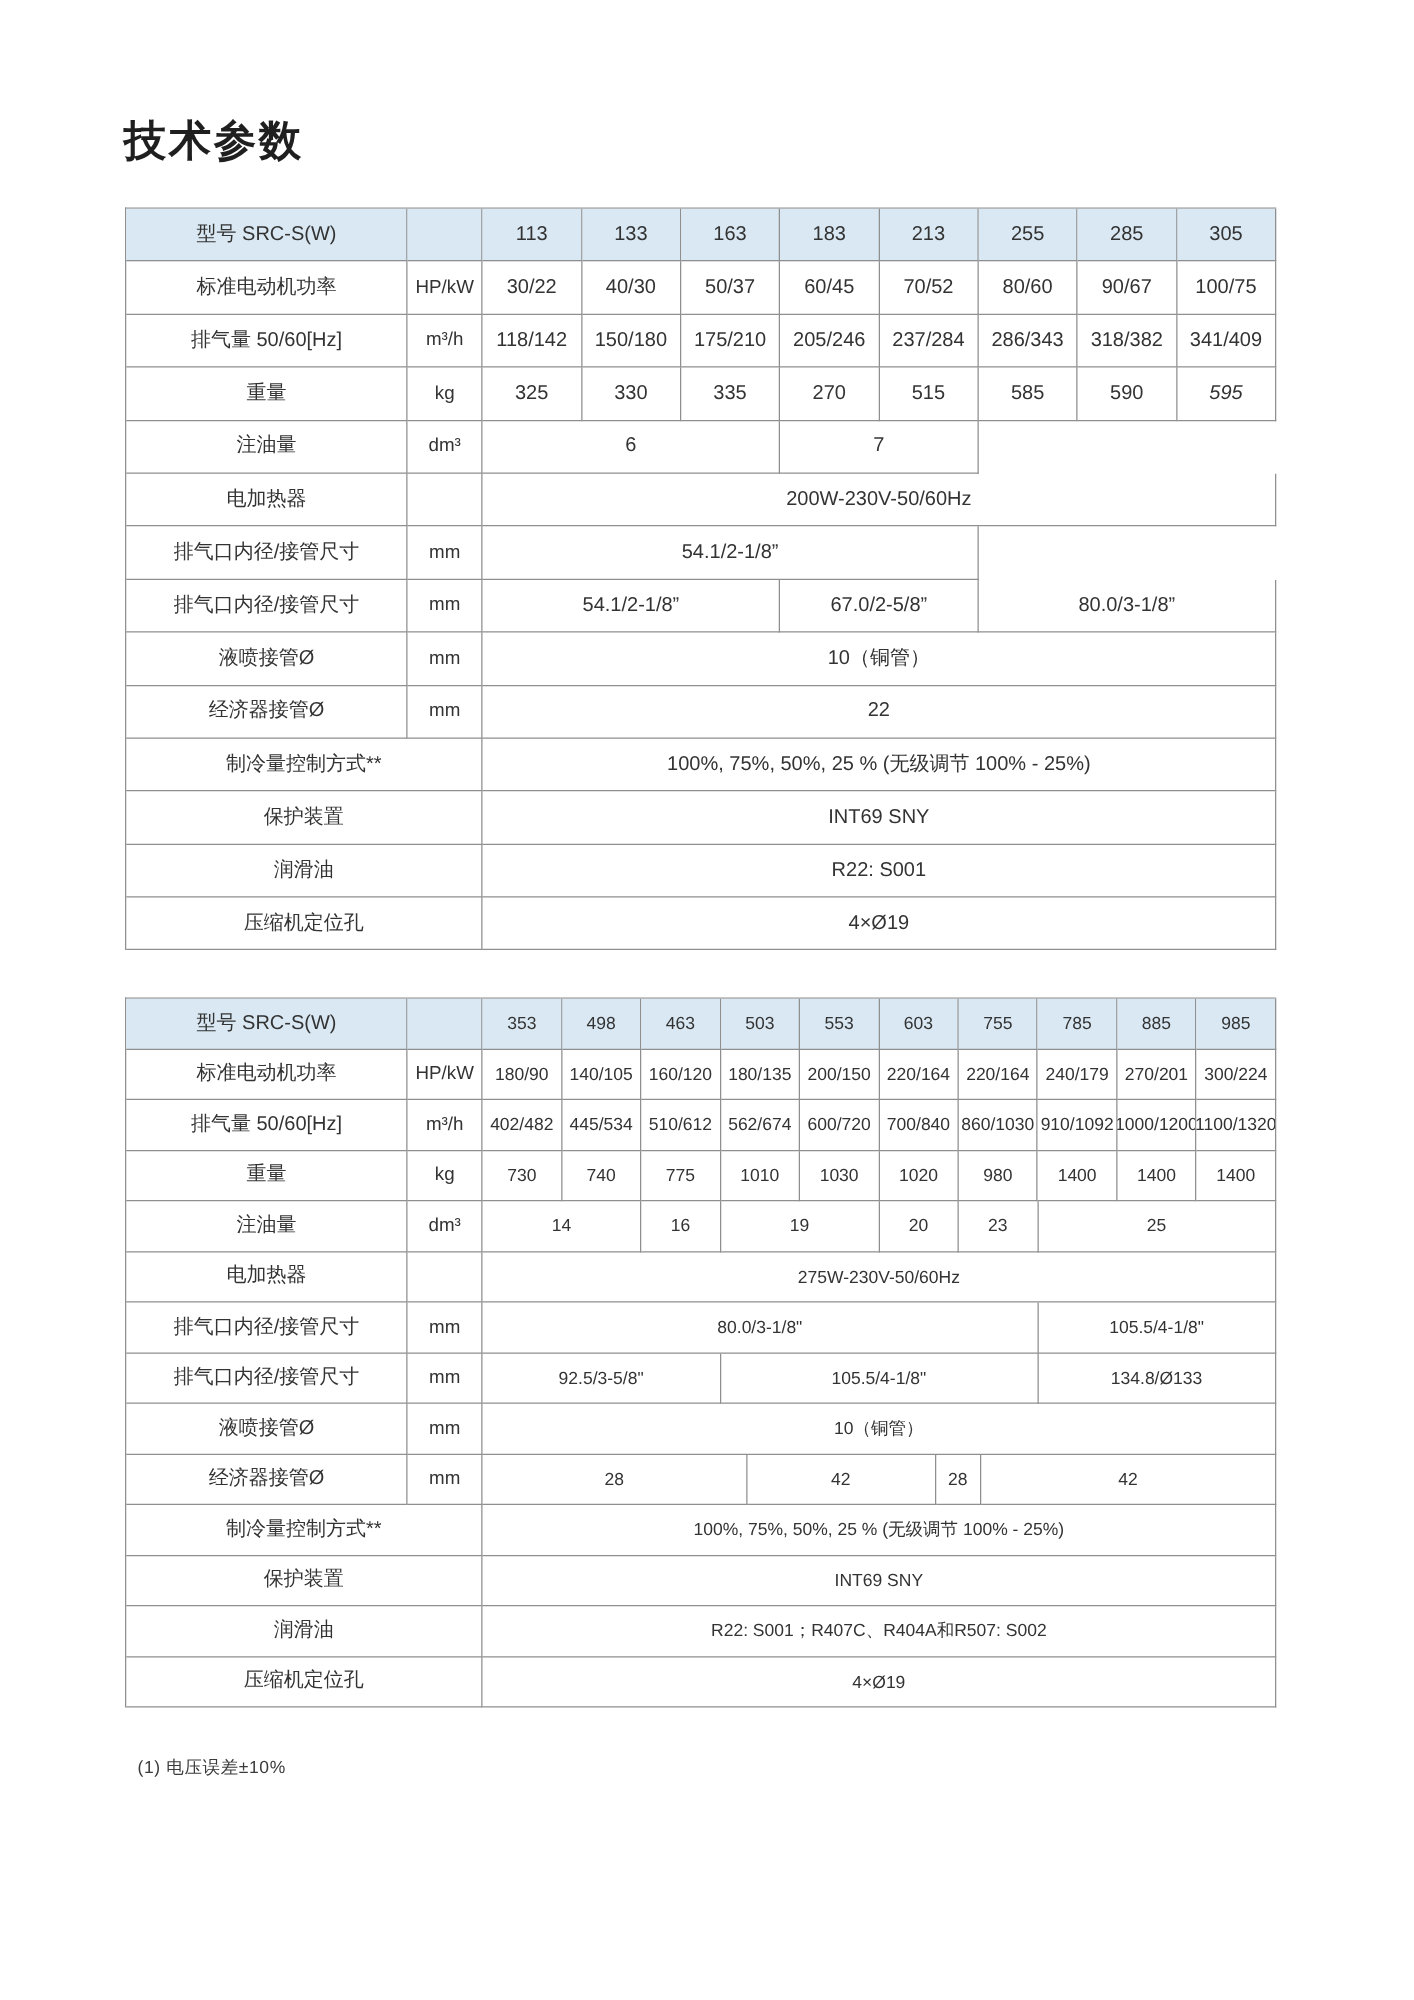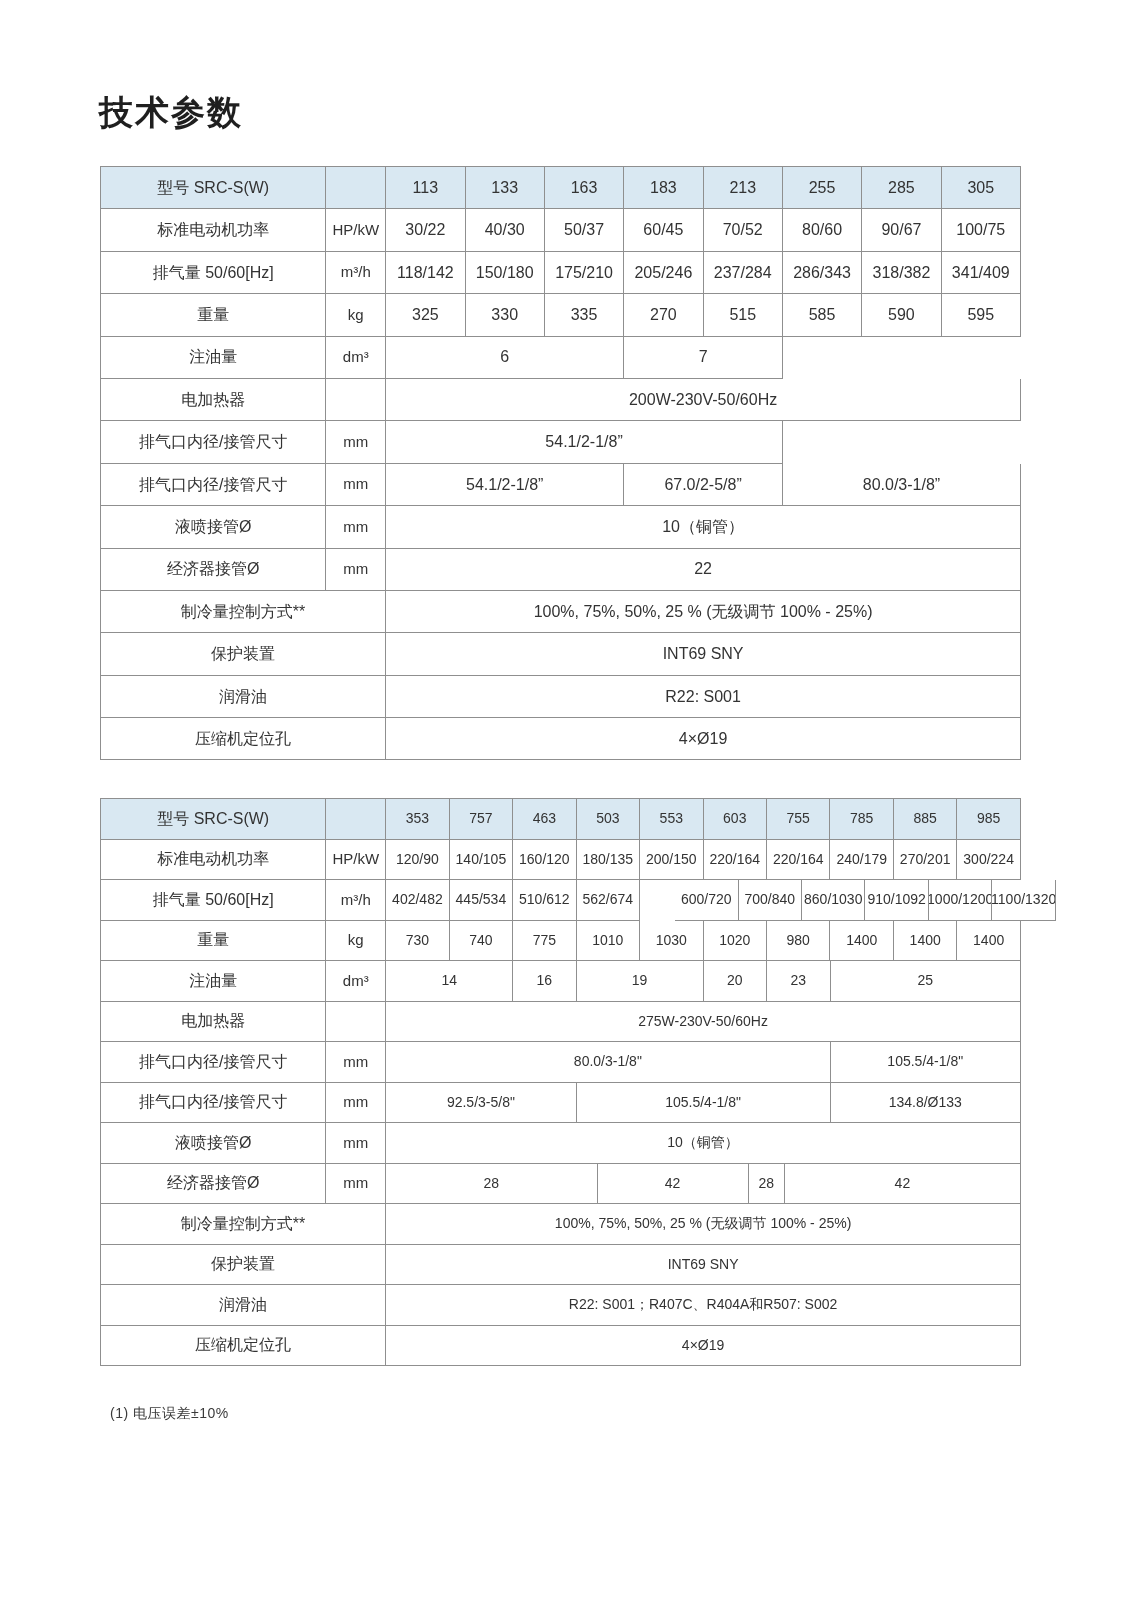--- a/index.html
+++ b/index.html
@@ -89,21 +89,21 @@
       <div class="row">
         <div class="cell label" style="width: 24.5%;">重量</div>
         <div class="cell unit" style="width: 6.5%;">kg</div>
         <div class="cell val" style="width: 8.625%;">325</div>
         <div class="cell val" style="width: 8.625%;">330</div>
         <div class="cell val" style="width: 8.625%;">335</div>
         <div class="cell val" style="width: 8.625%;">270</div>
         <div class="cell val" style="width: 8.625%;">515</div>
         <div class="cell val" style="width: 8.625%;">585</div>
         <div class="cell val" style="width: 8.625%;">590</div>
-        <div class="cell val" style="width: 8.625%;">595</div>
+        <div class="cell val" style="width: 8.625%; font-style: italic;">595</div>
       </div>
       <div class="row">
         <div class="cell label" style="width: 24.5%;">注油量</div>
         <div class="cell unit" style="width: 6.5%;">dm³</div>
         <div class="cell val" style="width: 25.875%;">6</div>
         <div class="cell val" style="width: 17.25%;">7</div>
       </div>
       <div class="row">
         <div class="cell label" style="width: 24.5%;">电加热器</div>
         <div class="cell unit" style="width: 6.5%;"></div>
@@ -146,52 +146,52 @@
       <div class="row">
         <div class="cell label" style="width: 31%;">压缩机定位孔</div>
         <div class="cell val" style="width: 69%;">4×Ø19</div>
       </div>
     </div>
   <div class="spec-table t2">
       <div class="row">
         <div class="cell label hdr" style="width: 24.5%;">型号 SRC-S(W)</div>
         <div class="cell hdr" style="width: 6.5%;"></div>
         <div class="cell hdr val" style="width: 6.9%;">353</div>
-        <div class="cell hdr val" style="width: 6.9%;">757</div>
+        <div class="cell hdr val" style="width: 6.9%;">498</div>
         <div class="cell hdr val" style="width: 6.9%;">463</div>
         <div class="cell hdr val" style="width: 6.9%;">503</div>
         <div class="cell hdr val" style="width: 6.9%; text-align: center;">553</div>
         <div class="cell hdr val" style="width: 6.9%;">603</div>
         <div class="cell hdr val" style="width: 6.9%;">755</div>
         <div class="cell hdr val" style="width: 6.9%;">785</div>
         <div class="cell hdr val" style="width: 6.9%;">885</div>
         <div class="cell hdr val" style="width: 6.9%;">985</div>
       </div>
       <div class="row">
         <div class="cell label" style="width: 24.5%;">标准电动机功率</div>
         <div class="cell unit" style="width: 6.5%;">HP/kW</div>
-        <div class="cell val" style="width: 6.9%;">120/90</div>
+        <div class="cell val" style="width: 6.9%;">180/90</div>
         <div class="cell val" style="width: 6.9%;">140/105</div>
         <div class="cell val" style="width: 6.9%;">160/120</div>
         <div class="cell val" style="width: 6.9%;">180/135</div>
         <div class="cell val" style="width: 6.9%;">200/150</div>
         <div class="cell val" style="width: 6.9%;">220/164</div>
         <div class="cell val" style="width: 6.9%;">220/164</div>
         <div class="cell val" style="width: 6.9%;">240/179</div>
         <div class="cell val" style="width: 6.9%;">270/201</div>
         <div class="cell val" style="width: 6.9%;">300/224</div>
       </div>
       <div class="row">
         <div class="cell label" style="width: 24.5%;">排气量 50/60[Hz]</div>
         <div class="cell unit" style="width: 6.5%;">m³/h</div>
         <div class="cell val" style="width: 6.9%;">402/482</div>
         <div class="cell val" style="width: 6.9%;">445/534</div>
         <div class="cell val" style="width: 6.9%;">510/612</div>
         <div class="cell val" style="width: 6.9%;">562/674</div>
-        <div class="cell val" style="width: 6.9%; margin-left: 35px;">600/720</div>
+        <div class="cell val" style="width: 6.9%;">600/720</div>
         <div class="cell val" style="width: 6.9%;">700/840</div>
         <div class="cell val" style="width: 6.9%;">860/1030</div>
         <div class="cell val" style="width: 6.9%; text-align: center;">910/1092</div>
         <div class="cell val" style="width: 6.9%;">1000/1200</div>
         <div class="cell val" style="width: 6.9%;">1100/1320</div>
       </div>
       <div class="row">
         <div class="cell label" style="width: 24.5%;">重量</div>
         <div class="cell unit" style="width: 6.5%;">kg</div>
         <div class="cell val" style="width: 6.9%;">730</div>

